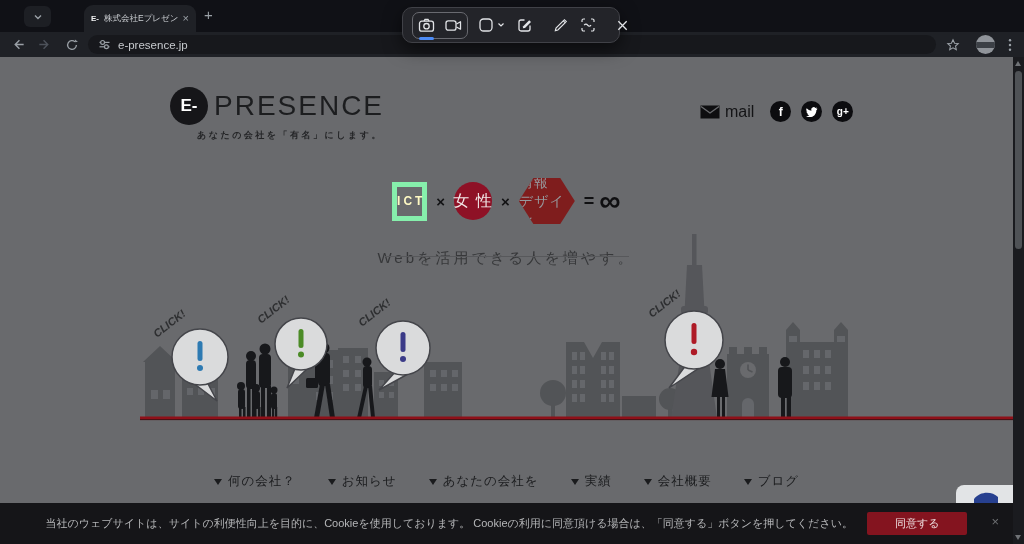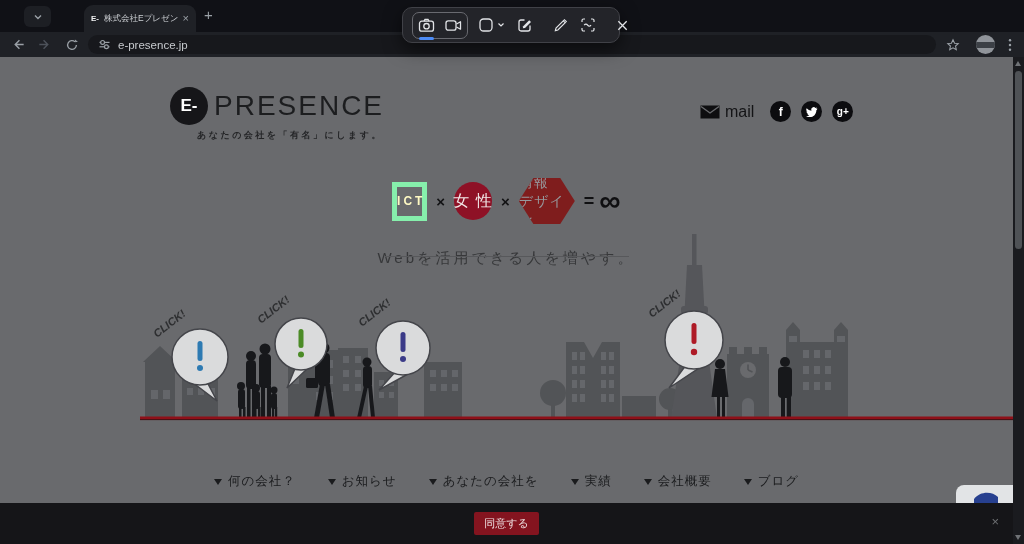--- a/index.html
+++ b/index.html
@@ -55,21 +55,21 @@
   #city { position:absolute; left:0; top:173px; width:1013px; height:200px; }
 
   #mainnav { position:absolute; left:0; top:384px; width:1013px; display:flex; justify-content:center; gap:32px;margin-top:32px; }
   .nav-item { display:flex; align-items:center; gap:6px; font-size:12.5px; color:#1b1c1e; letter-spacing:1px; cursor:pointer; }
   .nav-caret { width:0; height:0; border-left:4.5px solid transparent; border-right:4.5px solid transparent; border-top:6px solid #1a1b1d; }
 
   #recaptcha { position:absolute; left:956px; top:428px; width:57px; height:18px; background:#e2e4e6; border-radius:8px 0 0 0; overflow:hidden; }
 
   #cookiebar { position:absolute; left:0; top:446px; width:1013px; height:41px; background:#151518; display:flex; align-items:center; justify-content:center; gap:14px; }
   #cookie-msg { font-size:11px; color:#b5b6b8; }
-  #cookie-accept { background:#84141f; color:#eedfe0; font-size:11px; padding:4px 10px; border-radius:2px; border:none; font-family:inherit; }
+  #cookie-accept { background:#84141f; color:#eedfe0; font-size:11px; padding:4px 28px; border-radius:2px; border:none; font-family:inherit; }
   #cookie-close { position:absolute; right:14px; top:12px; color:#6e7073; font-size:13px; line-height:1; }
 
   
   #scrollbar { position:absolute; left:1013px; top:57px; width:11px; height:487px; background:#1a1b1f; }
   #sb-up { position:absolute; left:2px; top:4px; width:0; height:0; border-left:3.5px solid transparent; border-right:3.5px solid transparent; border-bottom:5px solid #6f7276; }
   #sb-thumb { position:absolute; left:2px; top:14px; width:7px; height:178px; border-radius:4px; background:#4f5256; }
   #sb-down { position:absolute; left:2px; bottom:4px; width:0; height:0; border-left:3.5px solid transparent; border-right:3.5px solid transparent; border-top:5px solid #6f7276; }
 
   
   #snipbar { position:absolute; left:402px; top:7px; width:218px; height:36px; background:#232429; border:1px solid #404147; border-radius:10px; box-shadow:0 6px 18px rgba(0,0,0,.55); display:flex; align-items:center; padding:0 9px; gap:8px; z-index:50; }
@@ -403,20 +403,21 @@
       </div>
   </div>
 
   <div id="recaptcha">
     <svg width="57" height="18" viewBox="0 0 57 18">
         <path d="M18 14 C24 6 36 6 42 12 L42 18 L18 18 Z" fill="#27408f"></path>
       </svg>
   </div>
 
   <div id="cookiebar">
+    <span id="cookie-msg">当社のウェブサイトは、サイトの利便性向上を目的に、Cookieを使用しております。 Cookieの利用に同意頂ける場合は、「同意する」ボタンを押してください。</span>
     <button id="cookie-accept">同意する</button>
     <span id="cookie-close">×</span>
   </div>
 </div>
 
 <div id="scrollbar">
   <div id="sb-up"></div>
   <div id="sb-thumb"></div>
   <div id="sb-down"></div>
 </div>

